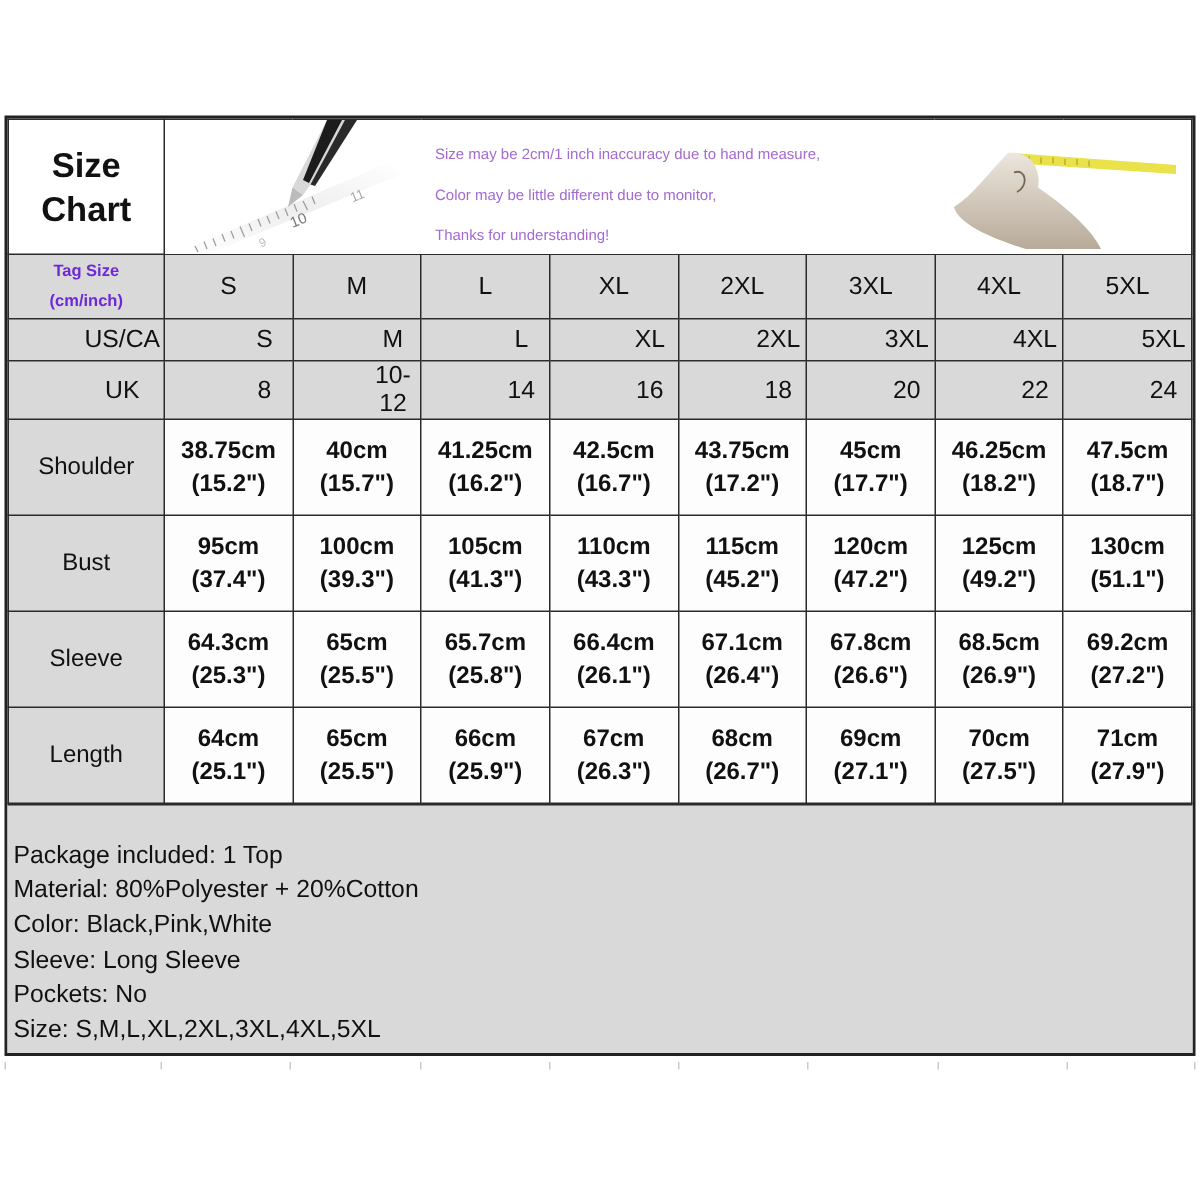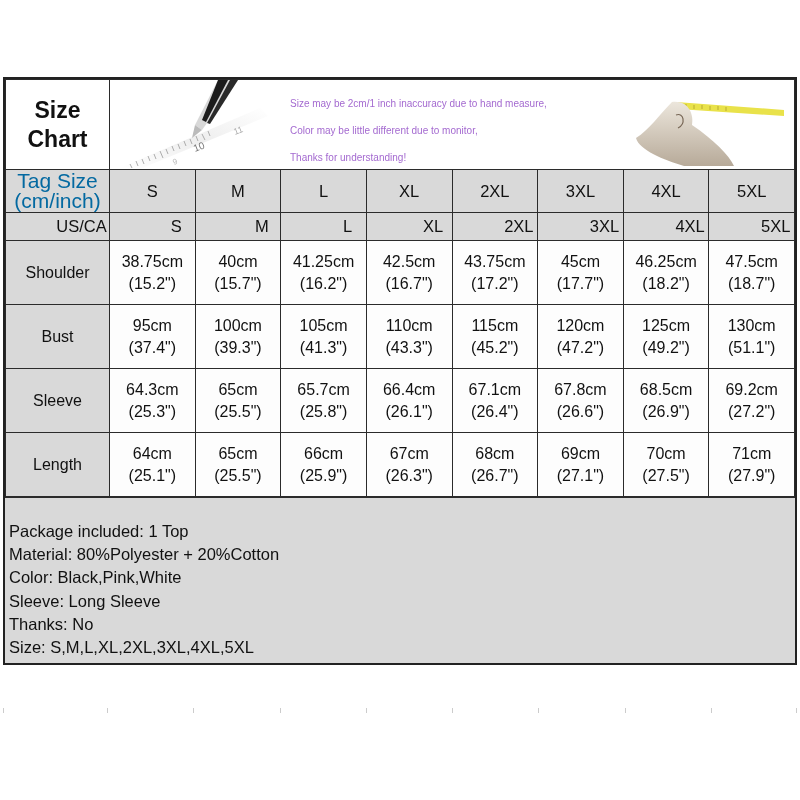--- a/index.html
+++ b/index.html
@@ -7,22 +7,22 @@
   .chart { position:absolute; left:3px; top:77px; width:794px; border:2px solid #222; box-sizing:border-box; background:#fff; }
   table.grid { border-collapse:collapse; width:100%; table-layout:fixed; }
   table.grid td { border:1.5px solid #2b2b2b; text-align:center; vertical-align:middle; padding:0; }
   col.c0 { width:104px; }
   .hdr-title { background:#fff; font-weight:bold; font-size:23px; line-height:29px; height:89px; }
   .hdr-banner { background:#fff; position:relative; height:89px; overflow:hidden; }
   .notice { position:absolute; left:180px; top:10px; text-align:left; color:#a46ad0; font-size:10px; line-height:27px; white-space:nowrap; }
   .pencil-art { position:absolute; left:0; top:0; width:180px; height:89px; }
   .tape-art { position:absolute; right:0; top:0; width:180px; height:89px; }
   .gray { background:#d9d9d9; }
-  .white { background:#fdfdfd; }
-  .tag-label { color:#0369a1; font-size:21px; line-height:20px; }
+  .white { background:#fdfdfd;font-weight:bold; }
+  .tag-label { color:#6d28d9; font-size:11px; line-height:20px;font-weight:bold; }
   .cell-sm { font-size:16.5px; }
   tr.r-tag td { height:42px; }
   tr.r-std td { height:27px;padding-left:48px; }
   tr.r-meas td { height:63px; font-size:16px; line-height:22px; }
   .meas-label { font-size:17px; }
   .info { background:#d9d9d9; border-top:1.5px solid #2b2b2b; padding:22px 4px 4px 4px; font-size:16.5px; line-height:23.2px; text-align:left; }
   .info div { white-space:nowrap; }
   .ticks { position:absolute; top:708px; left:3px; width:794px; height:6px; }
   .ticks span { position:absolute; top:0; width:1px; height:5px; background:#ccc; }
 </style>
@@ -129,20 +129,31 @@
         <td class="gray cell-sm">S</td>
         <td class="gray cell-sm">M</td>
         <td class="gray cell-sm">L</td>
         <td class="gray cell-sm">XL</td>
         <td class="gray cell-sm">2XL</td>
         <td class="gray cell-sm">3XL</td>
         <td class="gray cell-sm">4XL</td>
         <td class="gray cell-sm">5XL</td>
       </tr>
 
+      <tr class="r-std">
+        <td class="gray cell-sm">UK</td>
+        <td class="gray cell-sm">8</td>
+        <td class="gray cell-sm">10-12</td>
+        <td class="gray cell-sm">14</td>
+        <td class="gray cell-sm">16</td>
+        <td class="gray cell-sm">18</td>
+        <td class="gray cell-sm">20</td>
+        <td class="gray cell-sm">22</td>
+        <td class="gray cell-sm">24</td>
+      </tr>
 
 
       <tr class="r-meas">
         <td class="gray meas-label">Shoulder</td>
         <td class="white">
             <div>38.75cm</div>
             <div>(15.2")</div>
           </td>
         <td class="white">
             <div>40cm</div>
@@ -282,21 +293,21 @@
           </td>
       </tr>
     </tbody>
   </table>
 
   <div class="info">
     <div>Package included: 1 Top</div>
     <div>Material: 80%Polyester + 20%Cotton</div>
     <div>Color: Black,Pink,White</div>
     <div>Sleeve: Long Sleeve</div>
-    <div>Thanks: No</div>
+    <div>Pockets: No</div>
     <div>Size: S,M,L,XL,2XL,3XL,4XL,5XL</div>
   </div>
 </div>
 
 <div class="ticks">
   <span style="left:0"></span>
     <span style="left:104px"></span>
     <span style="left:190px"></span>
     <span style="left:277px"></span>
     <span style="left:363px"></span>

